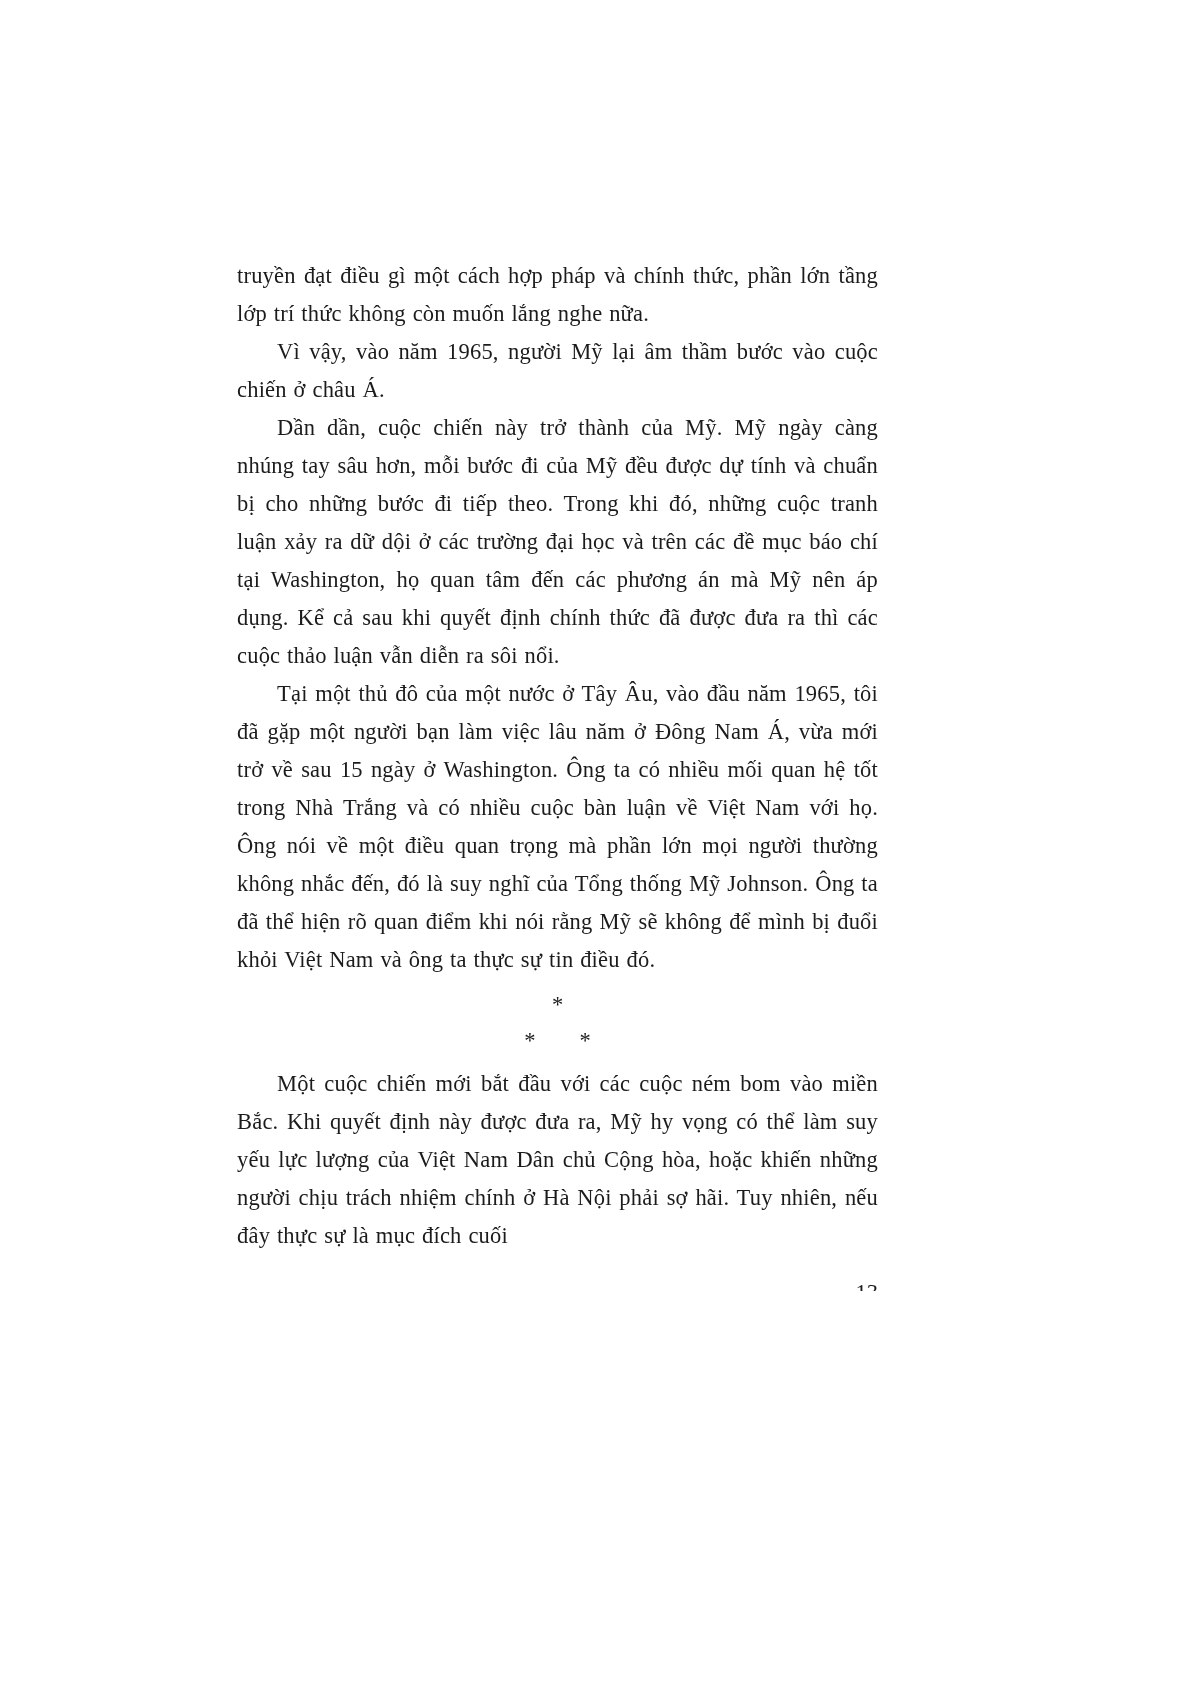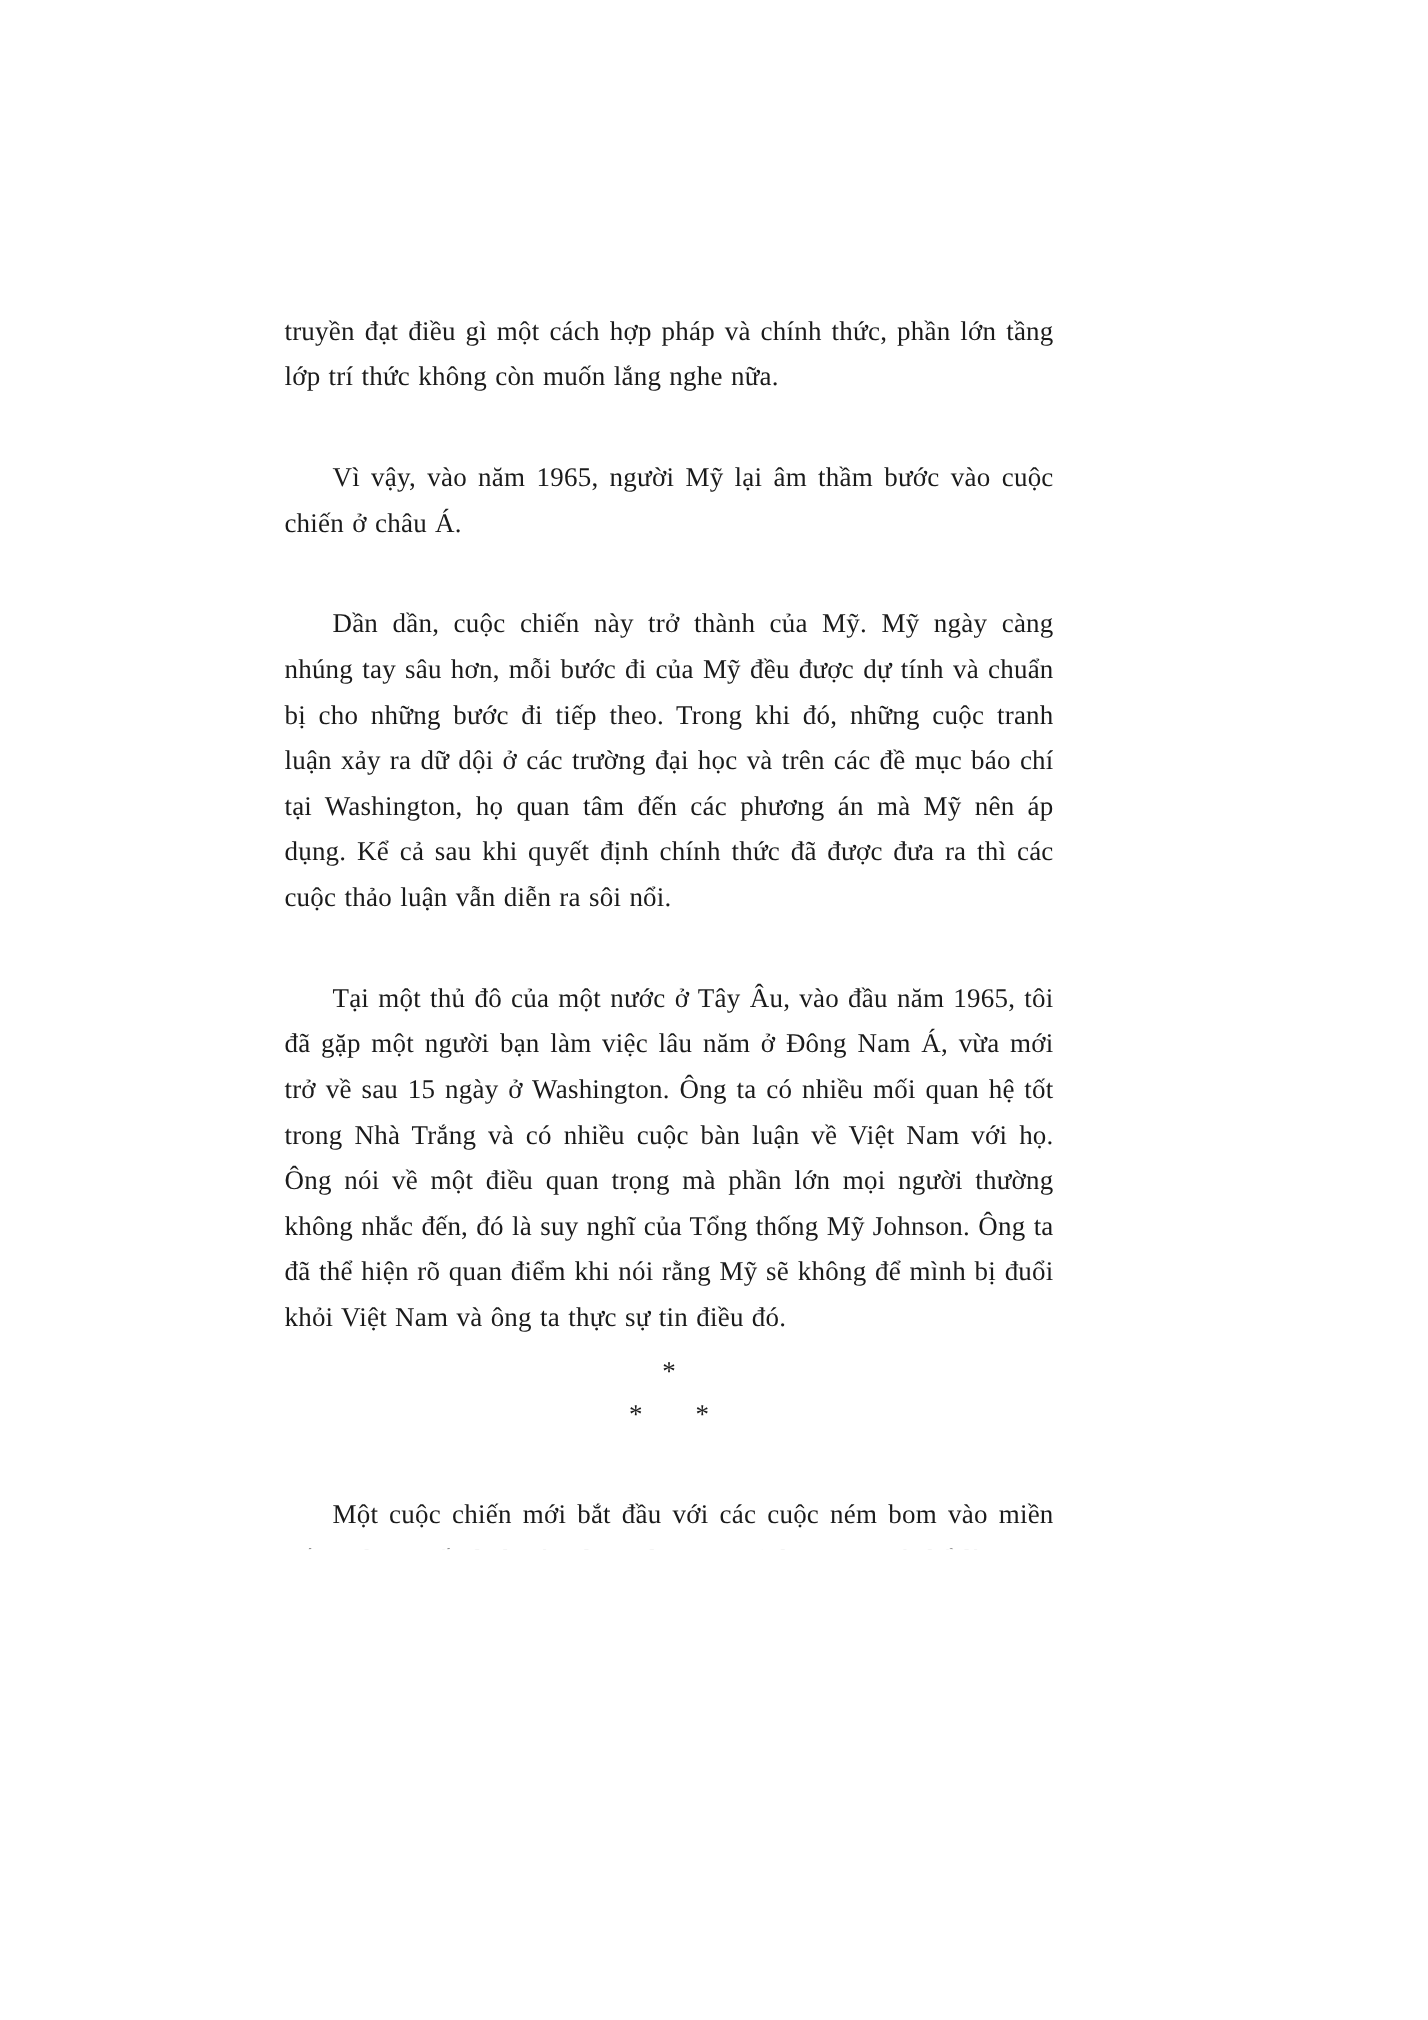--- a/index.html
+++ b/index.html
@@ -21,21 +21,20 @@
     .para {
       margin: 0;
       font-size: 22.5px;
       line-height: 38px;
       text-align: justify;
       letter-spacing: 0.2px;
       word-spacing: 1px;
     }
     .para.indent {
       text-indent: 40px;
-      margin-top: 46px;
     }
     .separator {
       display: flex;
       flex-direction: column;
       align-items: center;
       margin: 8px 0 6px 0;
       font-size: 22.5px;
       line-height: 36px;
       color: #1b1b1b;
     }

